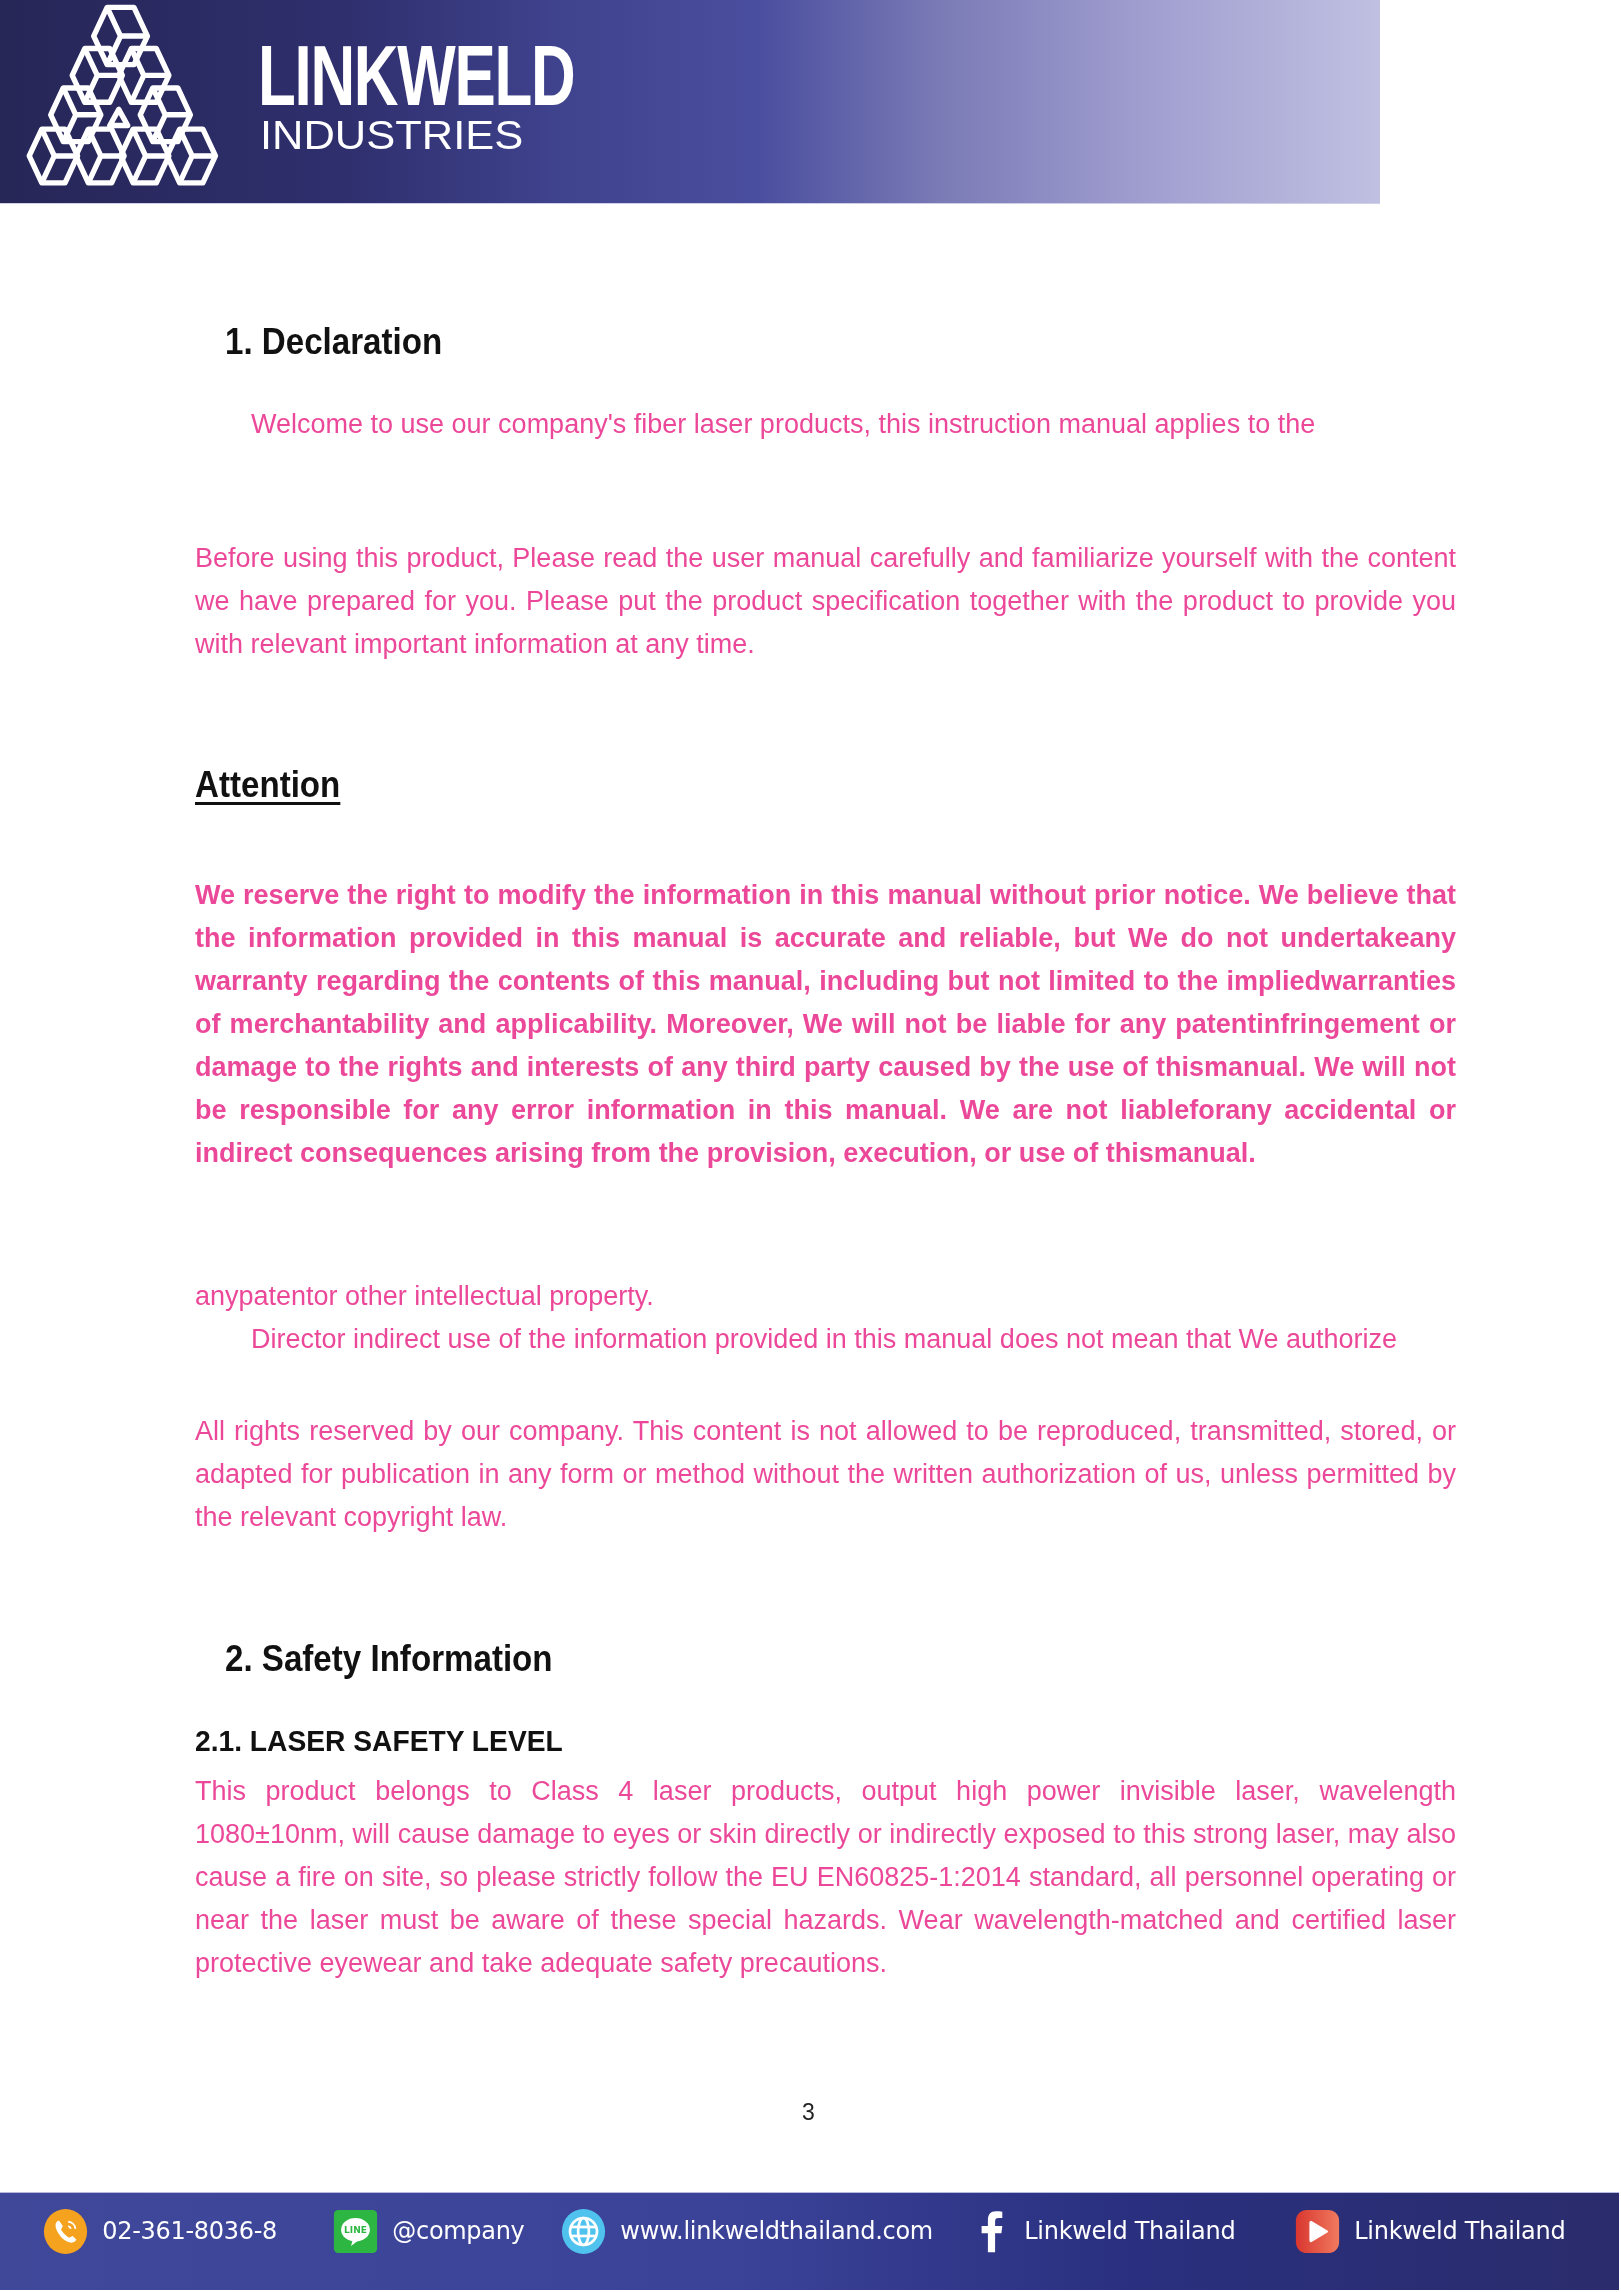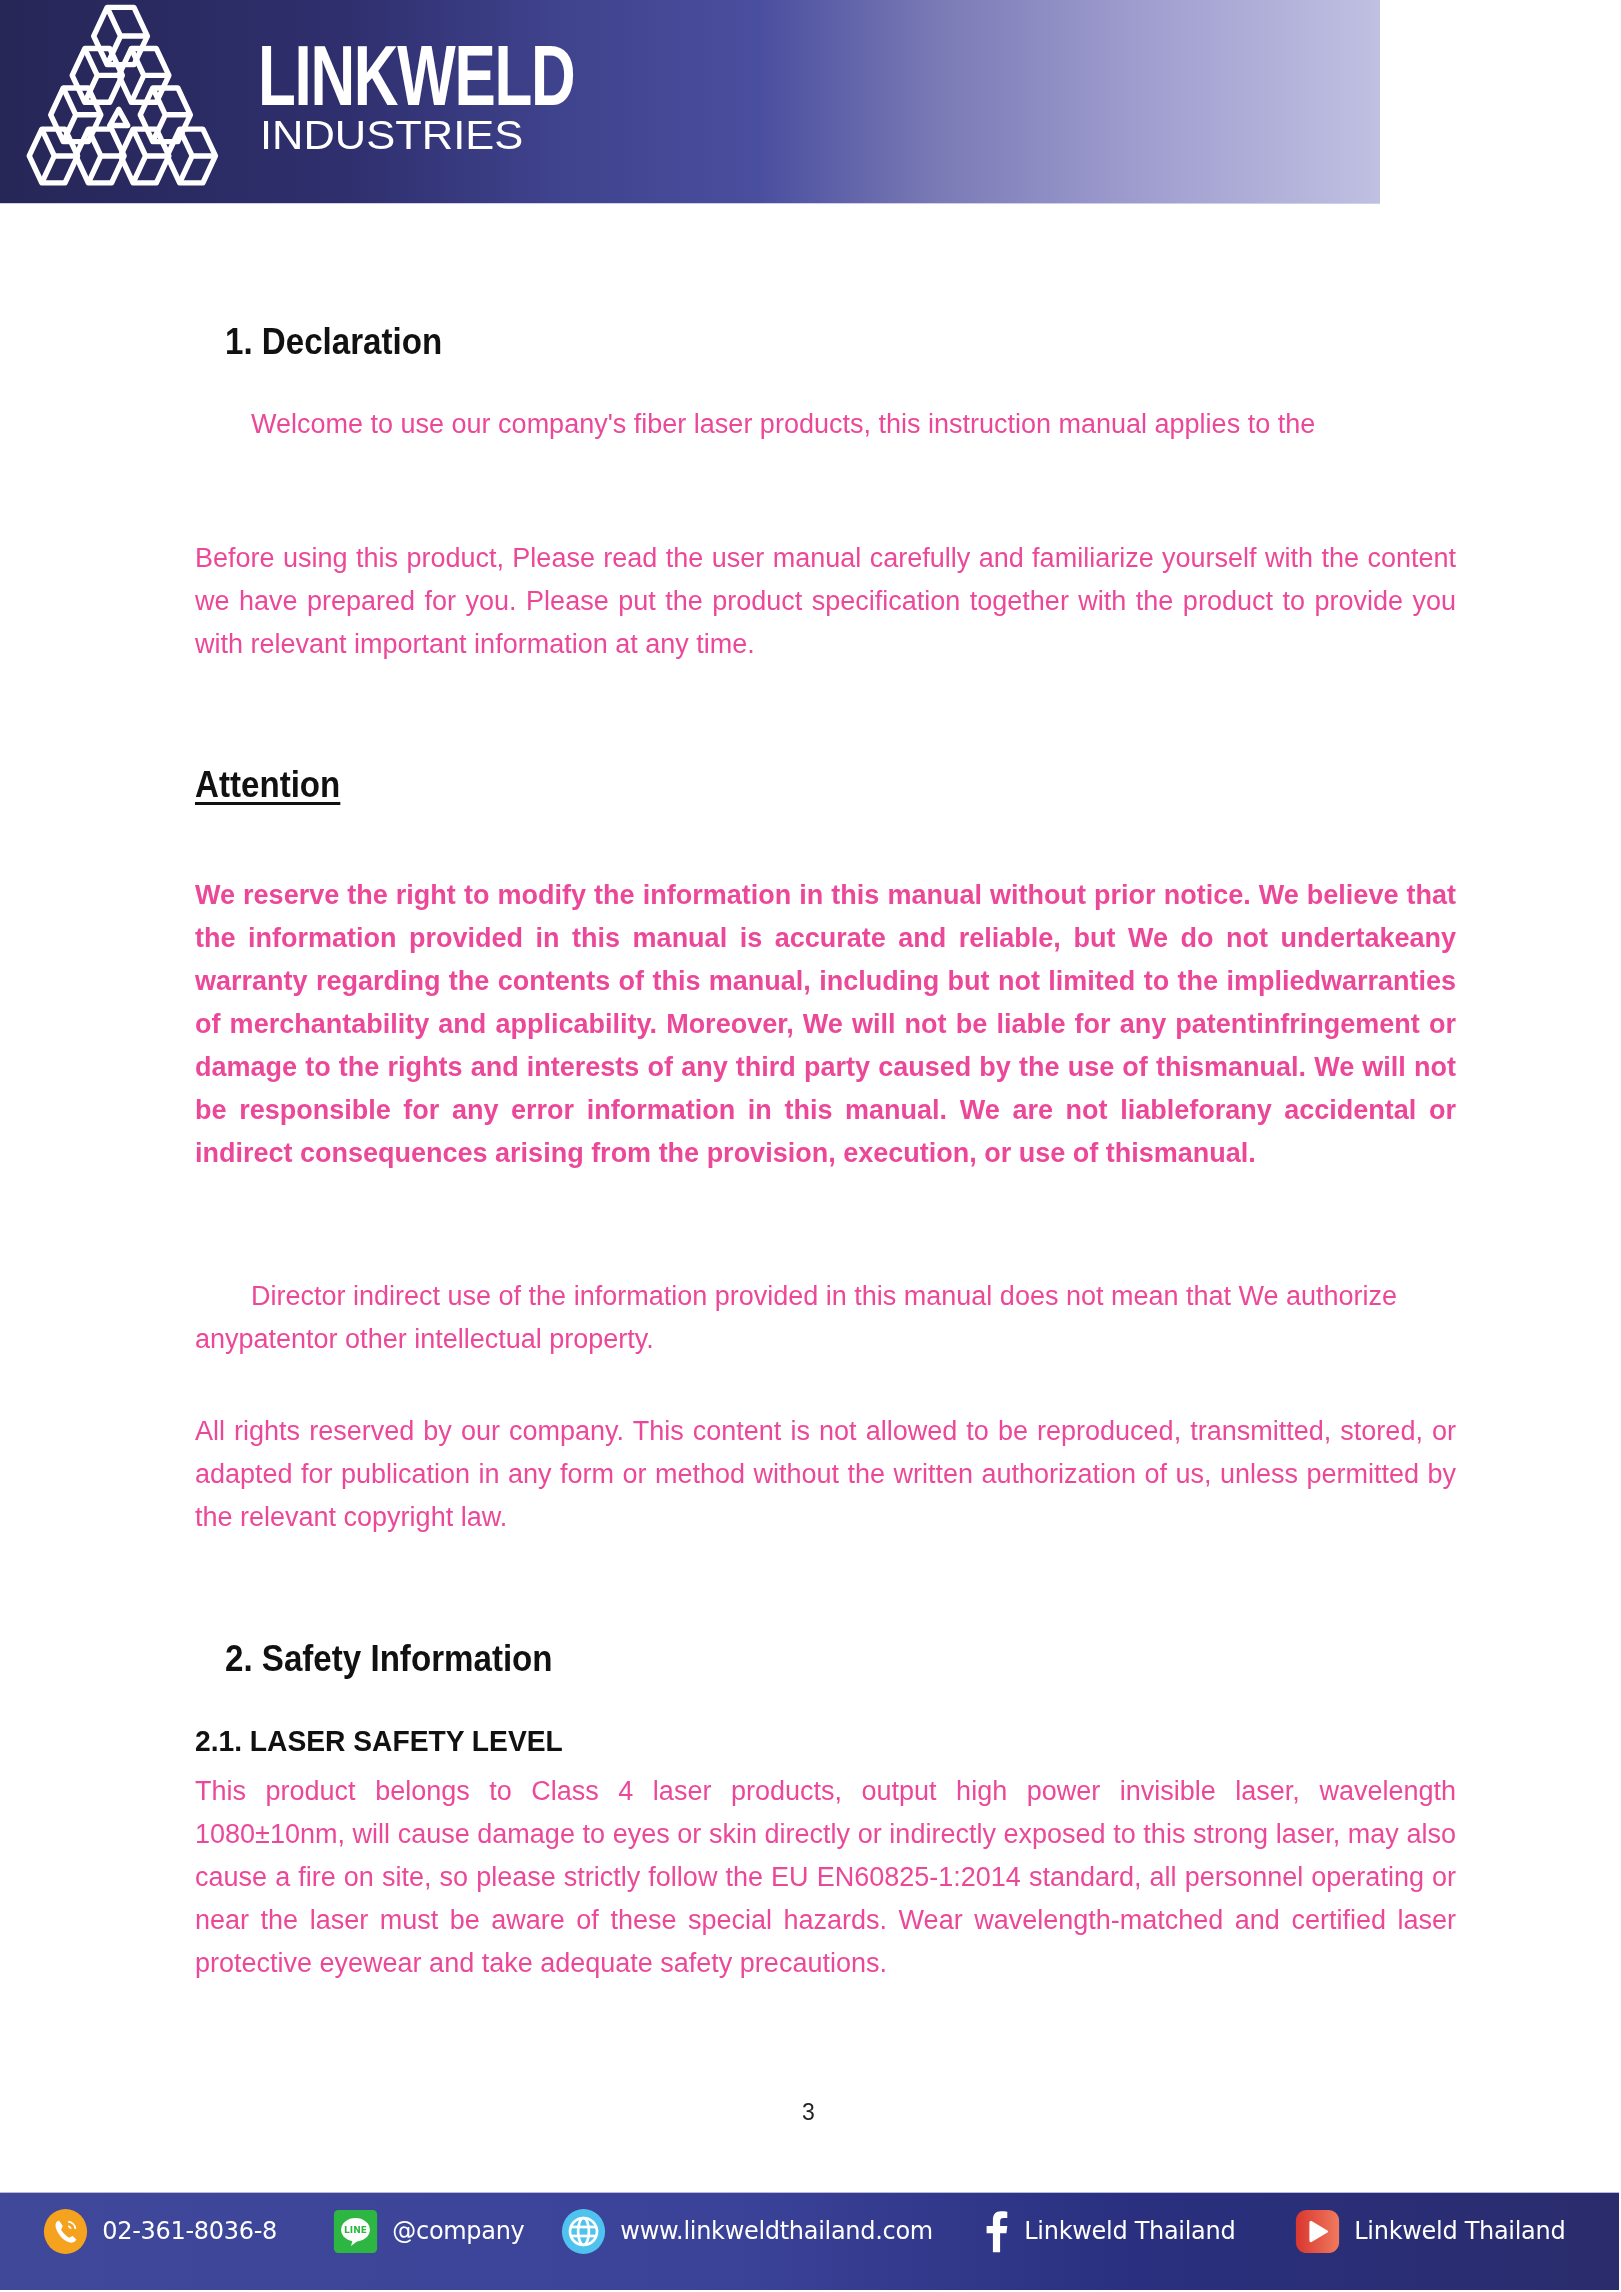--- a/index.html
+++ b/index.html
@@ -37,21 +37,21 @@
         transform: scaleX(0.94); transform-origin: left top; white-space: nowrap; }
 
   .page-num { position: absolute; left: 802px; top: 2099px; font-size: 23px; color: #222;
               font-family: "Liberation Sans", sans-serif; }
 
   
   .footer { position: absolute; left: 0; top: 2192px; width: 1619px; height: 98px;
             background: linear-gradient(90deg, #40489a 0%, #3b4399 45%, #2a307f 70%, #2a2c6c 100%);
             border-top: 1.8px solid #b7b9e0; box-sizing: border-box; }
   .f-item { position: absolute; top: 0; height: 76px; display: flex; align-items: center; }
-  .f-icon { width: 45px; height: 45px; display: flex; align-items: center; justify-content: flex-end; }
+  .f-icon { width: 45px; height: 45px; display: flex; align-items: center; justify-content: flex-start; }
   .f-label { color: #ffffff; font-family: "DejaVu Sans", sans-serif; font-size: 24px; margin-left: 14.3px;
              white-space: nowrap; letter-spacing: -0.3px; }
 </style>
 </head>
 <body>
 
 <div class="header">
   <svg class="logo-mark" viewBox="0 0 240 210">
     <g fill="none" stroke="#ffffff" stroke-width="6" stroke-linejoin="round">
 
@@ -90,22 +90,22 @@
     <div><span class="in"></span><span>Welcome to use our company's fiber laser products, this instruction manual applies to the</span></div>
   </div>
 
   <div class="p" style="top:537px;">Before using this product, Please read the user manual carefully and familiarize yourself with the content we have prepared for you. Please put the product specification together with the product to provide you with relevant important information at any time.</div>
 
   <div class="h-att" style="top:763px;">Attention</div>
 
   <div class="p bold" style="top:874px;">We reserve the right to modify the information in this manual without prior notice. We believe that the information provided in this manual is accurate and reliable, but We do not undertakeany warranty regarding the contents of this manual, including but not limited to the impliedwarranties of merchantability and applicability. Moreover, We will not be liable for any patentinfringement or damage to the rights and interests of any third party caused by the use of thismanual. We will not be responsible for any error information in this manual. We are not liableforany accidental or indirect consequences arising from the provision, execution, or use of thismanual.</div>
 
   <div class="p left" style="top:1275px;">
+    <div>anypatentor other intellectual property.</div>
     <div><span class="in"></span><span>Director indirect use of the information provided in this manual does not mean that We authorize</span></div>
-    <div>anypatentor other intellectual property.</div>
   </div>
 
   <div class="p" style="top:1410px;">All rights reserved by our company. This content is not allowed to be reproduced, transmitted, stored, or adapted for publication in any form or method without the written authorization of us, unless permitted by the relevant copyright law.</div>
 
   <div class="h1" style="top:1637px;">2. Safety Information</div>
 
   <div class="h2" style="top:1721px;">2.1. LASER SAFETY LEVEL</div>
 
   <div class="p" style="top:1770px;">This product belongs to Class 4 laser products, output high power invisible laser, wavelength 1080±10nm, will cause damage to eyes or skin directly or indirectly exposed to this strong laser, may also cause a fire on site, so please strictly follow the EU EN60825-1:2014 standard, all personnel operating or near the laser must be aware of these special hazards. Wear wavelength-matched and certified laser protective eyewear and take adequate safety precautions.</div>
 </div>

